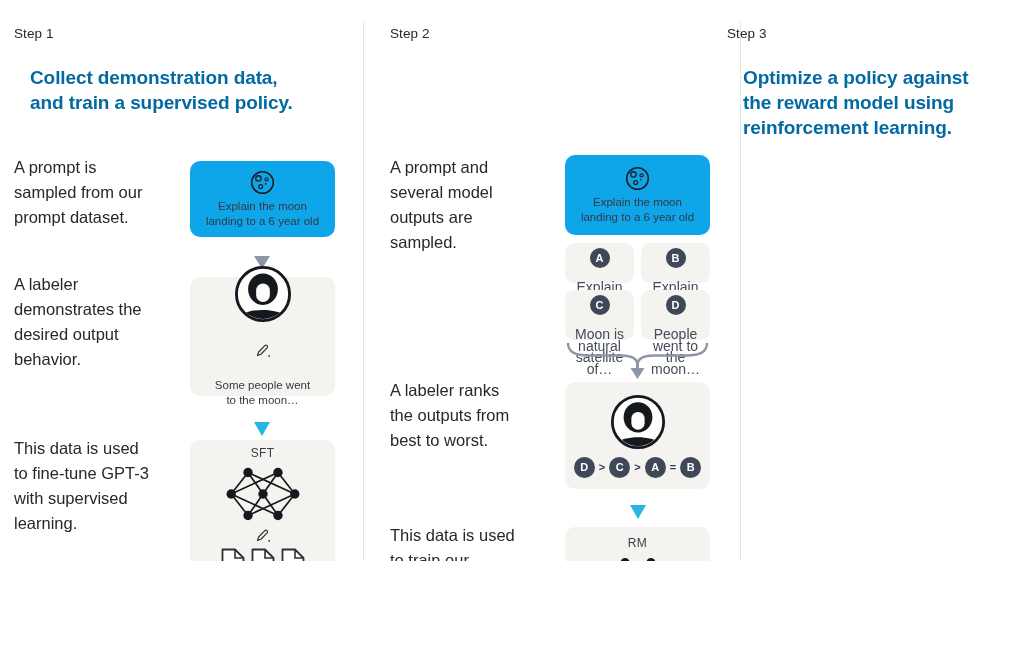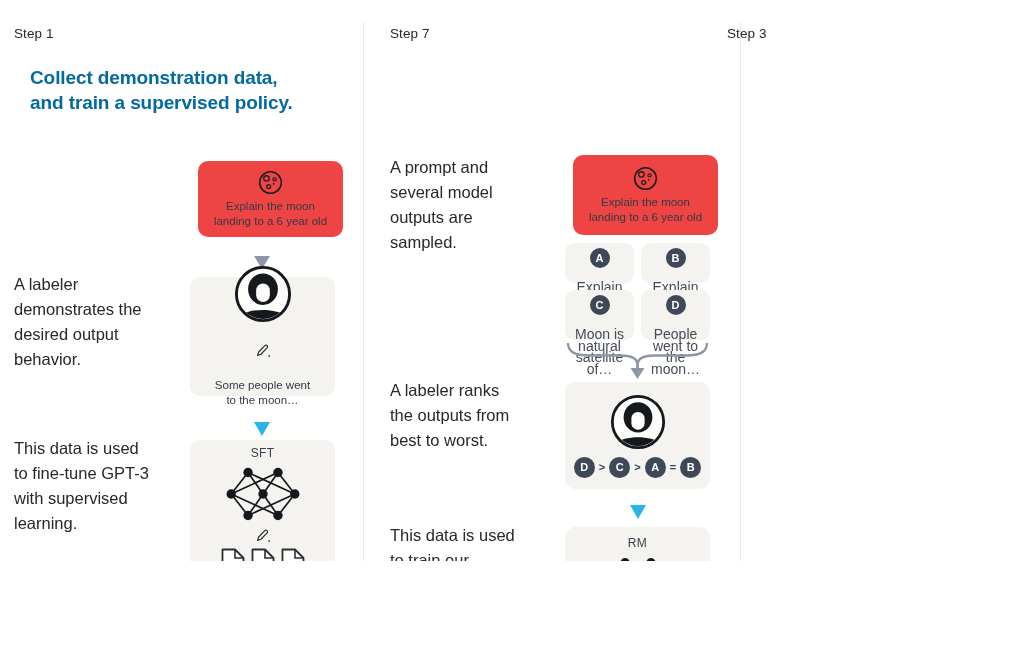--- a/index.html
+++ b/index.html
@@ -16,21 +16,21 @@
   .step-label{font-size:13.5px;color:#25282c;letter-spacing:.1px;}
   .heading{
     margin:16px;font-size:19px;font-weight:700;line-height:25px;color:#0369a1;
     white-space:pre-line;letter-spacing:-.1px;
   }
   .body-text{margin:0;font-size:16.5px;line-height:25px;color:#25282c;white-space:pre-line;}
   .box{
     border-radius:10px;display:flex;flex-direction:column;align-items:center;
     justify-content:center;text-align:center;box-sizing:border-box;
   }
-  .box.blue{background:#ef4444;margin-left:8px;}
+  .box.blue{background:#0ea5e9;}
   .box.card{background:#f4f3ef;}
   .box-text{font-size:11.5px;line-height:15px;color:#333a45;white-space:pre-line;}
   .model-label{font-size:12px;color:#3a4049;letter-spacing:.3px;}
   .outputs{display:grid;grid-template-columns:69px 69px;gap:7px;}
   .out-box{
     background:#f4f3ef;border-radius:9px;display:flex;flex-direction:column;
     align-items:center;padding:5px 2px 4px 2px;box-sizing:border-box;text-align:center;
   }
   .out-box.tall{height:50px;}
   .out-box.short{height:40px;}
@@ -51,20 +51,23 @@
 
 <div class="canvas">
   <div class="divider" style="left:363px"></div>
   <div class="divider" style="left:740px"></div>
 
   <section class="col col1">
     <div class="abs step-label" style="left:14px;top:26px">Step 1</div>
     <h2 class="abs heading" style="left:14px;top:49px">Collect demonstration data,
 and train a supervised policy.</h2>
 
+    <p class="abs body-text" style="left:14px;top:155px">A prompt is
+sampled from our
+prompt dataset.</p>
 
     <div class="abs box blue" style="left:190px;top:161px;width:145px;height:76px;gap:3px">
       <span>
         <svg width="27" height="27" viewBox="0 0 30 30">
           <circle cx="15" cy="15" r="12" fill="none" stroke="#1b1e24" stroke-width="1.7"></circle>
           <circle cx="10.5" cy="10.5" r="3" fill="none" stroke="#1b1e24" stroke-width="1.4"></circle>
           <circle cx="19.5" cy="11.5" r="1.8" fill="none" stroke="#1b1e24" stroke-width="1.3"></circle>
           <circle cx="13" cy="19.5" r="2.2" fill="none" stroke="#1b1e24" stroke-width="1.4"></circle>
           <circle cx="18.5" cy="16.5" r="1" fill="#1b1e24"></circle>
         </svg>
@@ -182,21 +185,21 @@
             <line x1="5" y1="14" x2="19" y2="14" stroke="#2a2e35" stroke-width="1.5"></line>
             <line x1="5" y1="18" x2="19" y2="18" stroke="#2a2e35" stroke-width="1.5"></line>
             <line x1="5" y1="22" x2="19" y2="22" stroke="#2a2e35" stroke-width="1.5"></line>
           </svg>
         </span>
       </div>
     </div>
   </section>
 
   <section class="col col2">
-    <div class="abs step-label" style="left:27px;top:26px">Step 7</div>
+    <div class="abs step-label" style="left:27px;top:26px">Step 2</div>
 
     <p class="abs body-text" style="left:27px;top:155px">A prompt and
 several model
 outputs are
 sampled.</p>
 
     <div class="abs box blue" style="left:202px;top:155px;width:145px;height:80px;gap:3px">
       <span>
         <svg width="27" height="27" viewBox="0 0 30 30">
           <circle cx="15" cy="15" r="12" fill="none" stroke="#1b1e24" stroke-width="1.7"></circle>
@@ -316,14 +319,17 @@
         <span class="sep">&gt;</span>
         <span class="badge">A</span>
         <span class="sep">=</span>
         <span class="badge">B</span>
       </div>
     </div>
   </section>
 
   <section class="col col3">
     <div class="abs step-label" style="left:27px;top:26px">Step 3</div>
+    <h2 class="abs heading" style="left:27px;top:49px">Optimize a policy against
+the reward model using
+reinforcement learning.</h2>
   </section>
 </div>
 
 </body></html>

